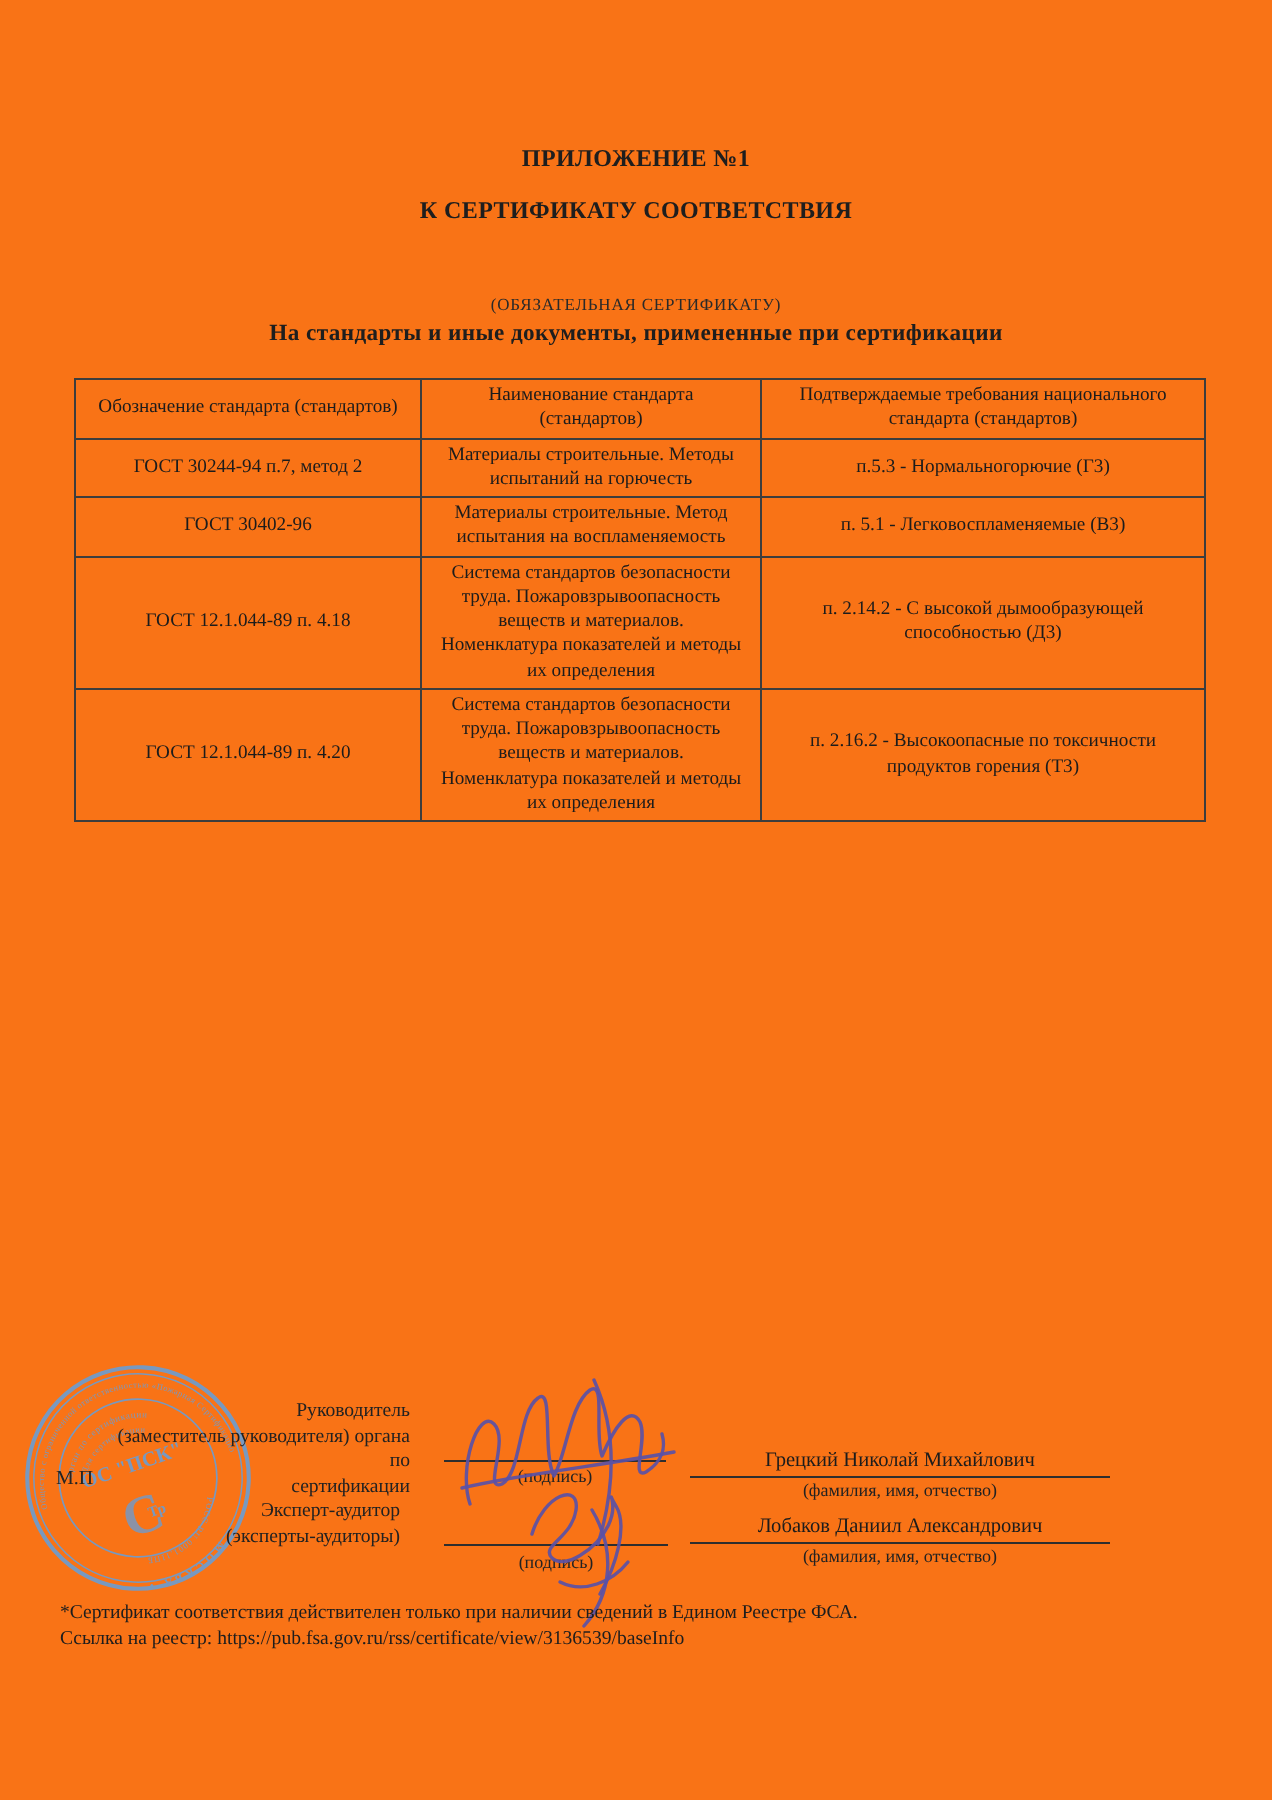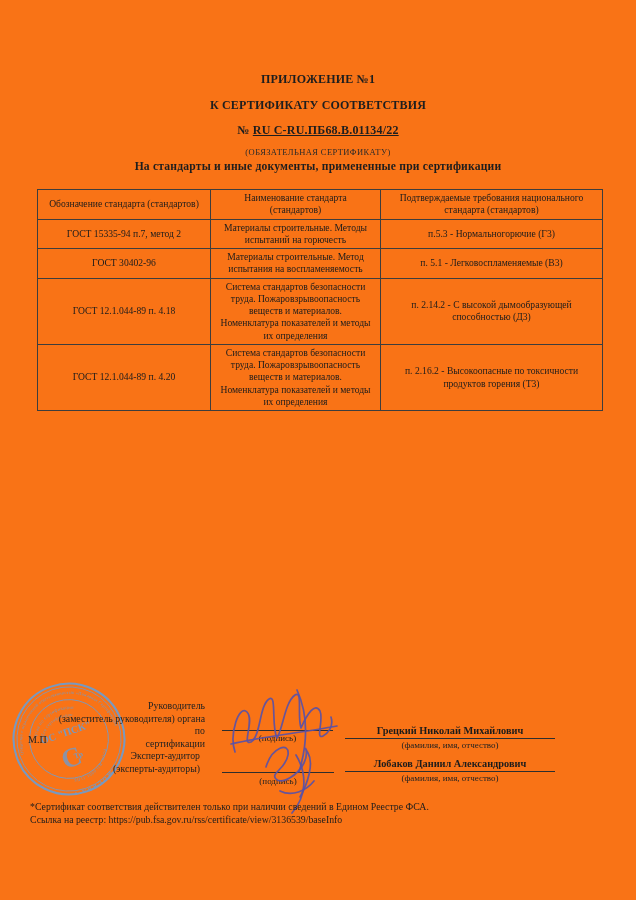--- a/index.html
+++ b/index.html
@@ -23,63 +23,59 @@
   tr.h-row  { height:27px;margin-top:17px; }
   tr.r-0 { height:29px; } tr.r-1 { height:29px; } tr.r-2 { height:44px; } tr.r-3 { height:54px; }
 
   
   .abs { position:absolute; }
   .role-block { width:150px; text-align:right; font-size:9.8px; line-height:1.3; color:#222; }
   .mp { font-size:10px; color:#242424; }
   .sig-line { border-bottom:1.3px solid #2e2e2e; height:0; }
   .cap { font-size:9px; text-align:center; color:#222; }
   .name-block { width:210px; text-align:center; }
-  .name-text { font-size:10.3px; border-bottom:1.2px solid #2e2e2e; padding-bottom:2px; color:#1c1c1c;font-weight:bold; }
+  .name-text { font-size:10.3px; border-bottom:1.2px solid #2e2e2e; padding-bottom:2px; color:#1c1c1c; }
   .name-cap { font-size:9px; padding-top:1px; color:#222; }
 
   
   .stamp { opacity:.93; transform:rotate(-19deg); }
   .stamp text { fill:#6f9ccd; }
 
   
   .ink path { fill:none; stroke:#5a51a6; stroke-width:1.7; stroke-linecap:round; stroke-linejoin:round; opacity:.92; }
 
   
   .foot { font-size:9.8px; line-height:1.35; color:#1d1d1d; }
 </style>
 </head>
 <body>
 
 <div class="page">
 
   <div class="hline t-bold" style="top:72px;">ПРИЛОЖЕНИЕ №1</div>
   <div class="hline t-bold" style="top:98px;">К СЕРТИФИКАТУ СООТВЕТСТВИЯ</div>
-  <div class="hline t-bold" style="top:123px;">
-    <span>№</span>
-    <span class="underlined">RU C-RU.ПБ68.В.01134/22</span>
-  </div>
   <div class="hline t-small" style="top:147px;">(ОБЯЗАТЕЛЬНАЯ СЕРТИФИКАТУ)</div>
   <div class="hline t-bold" style="top:160px; font-size:11.6px;">На стандарты и иные документы, примененные при сертификации</div>
 
   <table class="std">
     <colgroup>
         <col class="c1">
         <col class="c2">
         <col class="c3">
       </colgroup>
     <thead>
       <tr class="h-row">
         <th>Обозначение стандарта (стандартов)</th>
         <th>Наименование стандарта (стандартов)</th>
         <th>Подтверждаемые требования национального стандарта (стандартов)</th>
       </tr>
     </thead>
     <tbody>
       <tr class="r-0">
-        <td>ГОСТ 15335-94 п.7, метод 2</td>
+        <td>ГОСТ 30244-94 п.7, метод 2</td>
         <td>Материалы строительные. Методы испытаний на горючесть</td>
         <td>п.5.3 - Нормальногорючие (Г3)</td>
       </tr>
       <tr class="r-1">
         <td>ГОСТ 30402-96</td>
         <td>Материалы строительные. Метод испытания на воспламеняемость</td>
         <td>п. 5.1 - Легковоспламеняемые (В3)</td>
       </tr>
       <tr class="r-2">
         <td>ГОСТ 12.1.044-89 п. 4.18</td>

